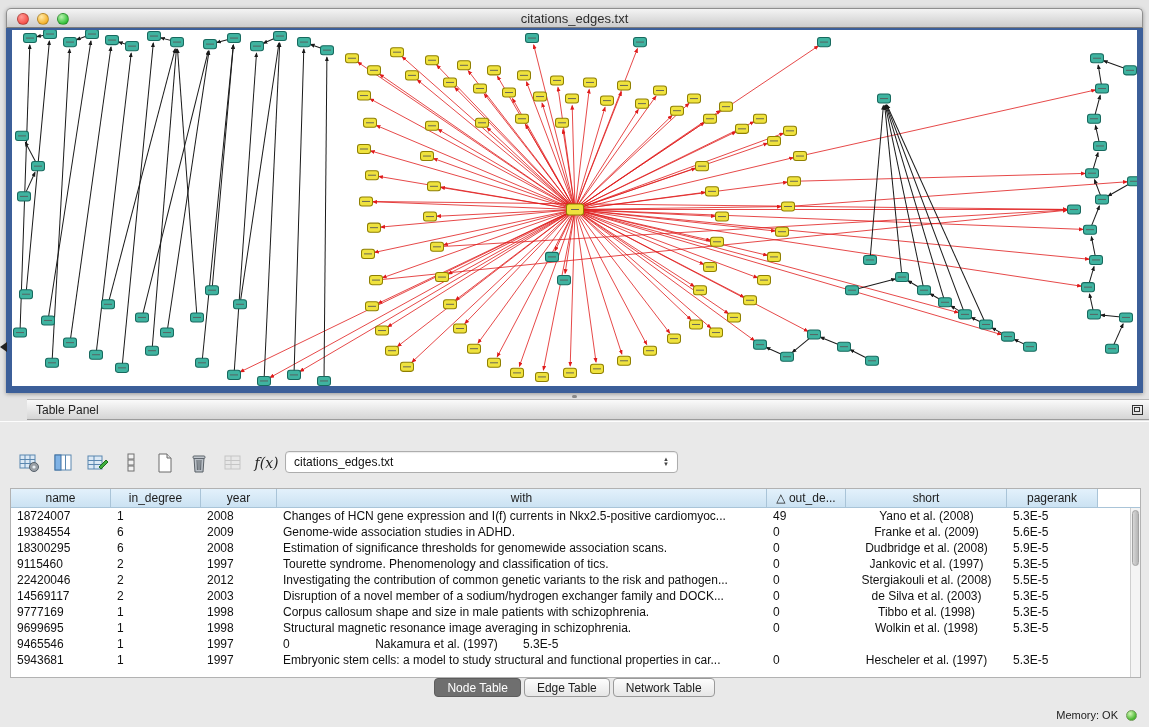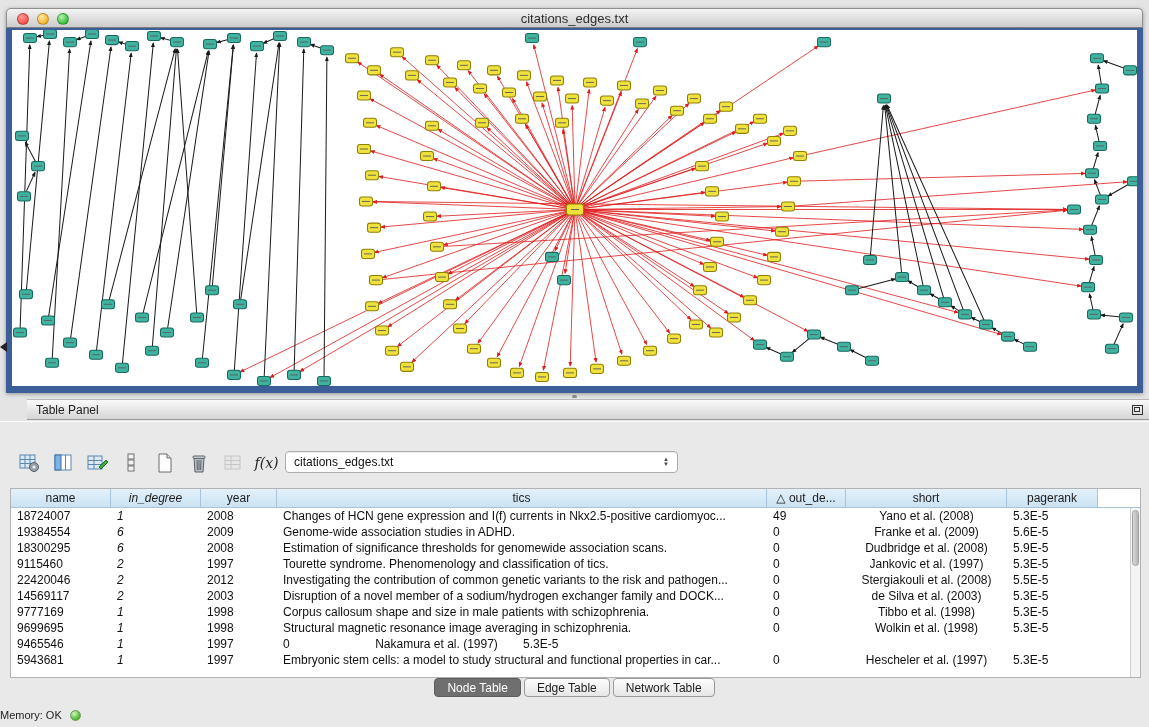--- a/index.html
+++ b/index.html
@@ -58,33 +58,33 @@
   .table-wrap { position:absolute; left:10px; top:66px; width:1131px; height:190px; background:#fff;
     border:1px solid #b2b2b2; overflow:hidden; }
   .thead { display:flex; height:19px; }
   .th { background:linear-gradient(#e3f1fb,#cbe2f2); border-right:1px solid #a9c4d8; border-bottom:1px solid #a9c4d8;
     font-size:12px; color:#1c1c1c; display:flex; align-items:center; justify-content:center; overflow:hidden; white-space:nowrap; }
   .tbody { }
   .tr { display:flex; height:16px; background:#fff; }
   .td { font-size:12px; color:#101010; display:flex; align-items:center; white-space:nowrap; overflow:hidden;
     padding-left:6px; }
   .td.center { justify-content:center; padding-left:0; }
-  .c0{width:100px;} .c1{width:90px;font-style:italic;} .c2{width:76px;} .c3{width:490px;} .c4{width:79px;} .c5{width:161px;} .c6{width:91px;} .c7{flex:1; border-right:none;}
+  .c0{width:100px;} .c1{width:90px;} .c2{width:76px;} .c3{width:490px;} .c4{width:79px;} .c5{width:161px;} .c6{width:91px;} .c7{flex:1; border-right:none;}
   .vscroll { position:absolute; right:0; top:19px; width:10px; height:170px; background:#f4f4f4; border-left:1px solid #cfcfcf; }
   .vthumb { position:absolute; left:1px; top:2px; width:7px; height:56px; border-radius:4px;
     background:linear-gradient(90deg,#d7d7d7,#b5b5b5); border:1px solid #a2a2a2; }
 
   
   .tabs { position:absolute; left:0; top:256px; width:1149px; display:flex; justify-content:center; gap:3px; }
   .tab { height:19px; padding:0 12px; font-size:12px; display:flex; align-items:center; border:1px solid #9a9a9a;
     border-radius:4px; background:linear-gradient(#fdfdfd,#e6e6e6); color:#1d1d1d; }
   .tab.active { background:#6f6f6f; color:#ffffff; border-color:#5d5d5d; }
 
   
-  .statusbar { position:absolute; left:0; bottom:0; width:1149px; height:24px; display:flex; align-items:center; }
+  .statusbar { position:absolute; left:0; bottom:0; width:1149px; height:24px; display:flex; align-items:center; justify-content:flex-end; }
   .mem-label { font-size:11px; color:#222; margin-right:8px; }
   .mem-led { width:11px; height:11px; border-radius:50%; margin-right:12px;
     background:radial-gradient(circle at 35% 30%, #d2f7b6, #47b62e 70%); border:1px solid #6f9a58; }
 </style>
 </head>
 <body>
 
 <div class="net-window">
   <div class="titlebar">
     <div class="lights">
@@ -641,21 +641,21 @@
   <div class="combo">
     <span class="combo-text">citations_edges.txt</span>
     <span class="combo-arrows">▲<br>▼</span>
   </div>
 
   <div class="table-wrap">
     <div class="thead">
         <div class="th c0">name</div>
         <div class="th c1">in_degree</div>
         <div class="th c2">year</div>
-        <div class="th c3">tics</div>
+        <div class="th c3">with</div>
         <div class="th c4">△ out_de...</div>
         <div class="th c5">short</div>
         <div class="th c6">pagerank</div>
         <div class="th c7" style="background: rgb(255, 255, 255); border-right: none;"></div>
       </div>
     <div class="tbody">
         <div class="tr">
           <div class="td c0">18724007</div>
           <div class="td c1">1</div>
           <div class="td c2">2008</div>

